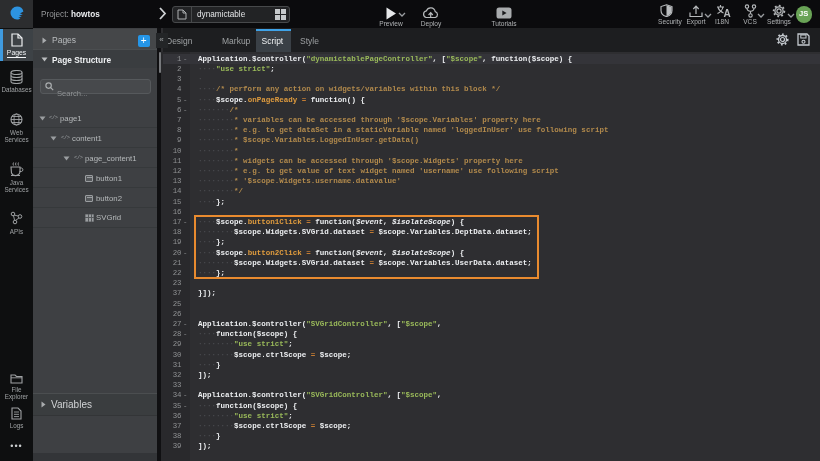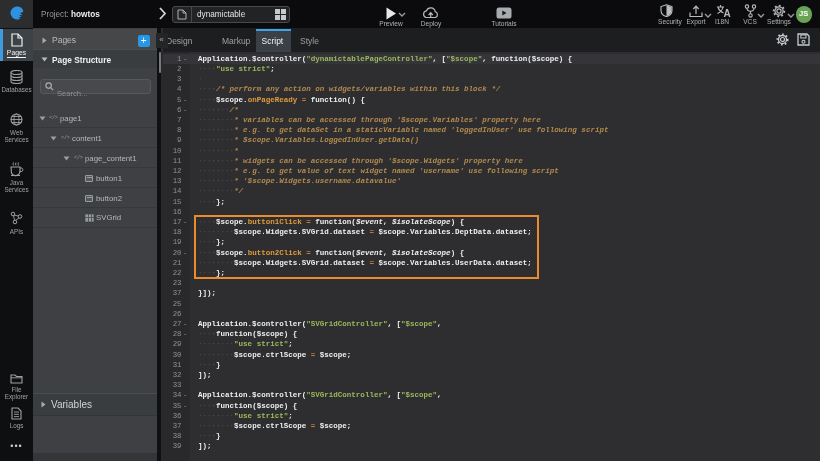--- a/index.html
+++ b/index.html
@@ -21,21 +21,21 @@
 .tab{font-size:8.5px;color:#9da0a2;}
 #gutterbg{left:160.5px;top:52px;width:29.5px;height:409px;background:#29292c;}
 #codebg{left:190px;top:52px;width:630px;height:409px;background:#2e2e31;}
 #activeline{left:163px;top:53.7px;width:657px;height:10.21px;background:#343439;}
 #gutter{left:163px;top:53.7px;width:18.5px;font:7.4px/10.21px "Liberation Mono",monospace;color:#8f9193;text-align:right;}
 #gutter div{position:relative;height:10.21px;}
 #gutter .f{position:absolute;left:20px;top:0;color:#85878a;}
 #code{left:198px;top:53.7px;font:bold 7.53px/10.21px "Liberation Mono",monospace;color:#edeff1;white-space:pre;}
 #code div{height:10.21px;}
 #code .s{color:#9aba5a;}
-#code .c{color:#b28a4c;font-style:italic;font-weight:bold;}
+#code .c{color:#b28a4c;font-weight:bold;}
 #code .p{color:#e09c3e;}
 #code .o{color:#c07a33;}
 #code .i{font-style:italic;}
 #code .w{color:#505156;font-weight:normal;}
 #obox{left:194px;top:215.2px;width:345px;height:64px;border:2px solid #e98b2f;}
 </style>
 </head>
 <body>
 <div id="app">
 <div id="topbar" class="abs"></div>

